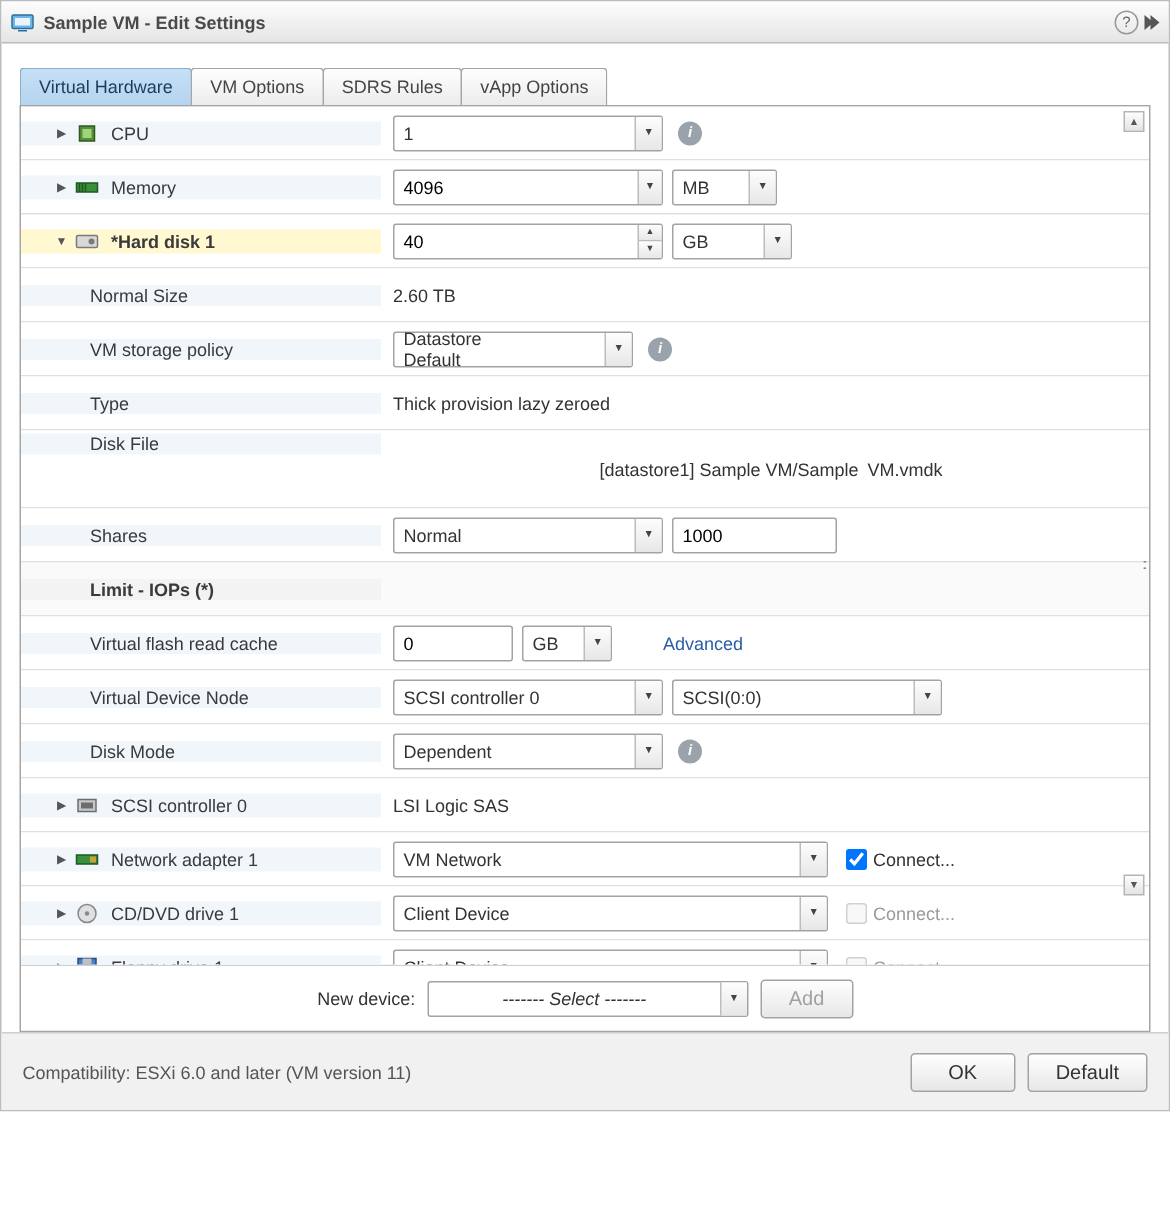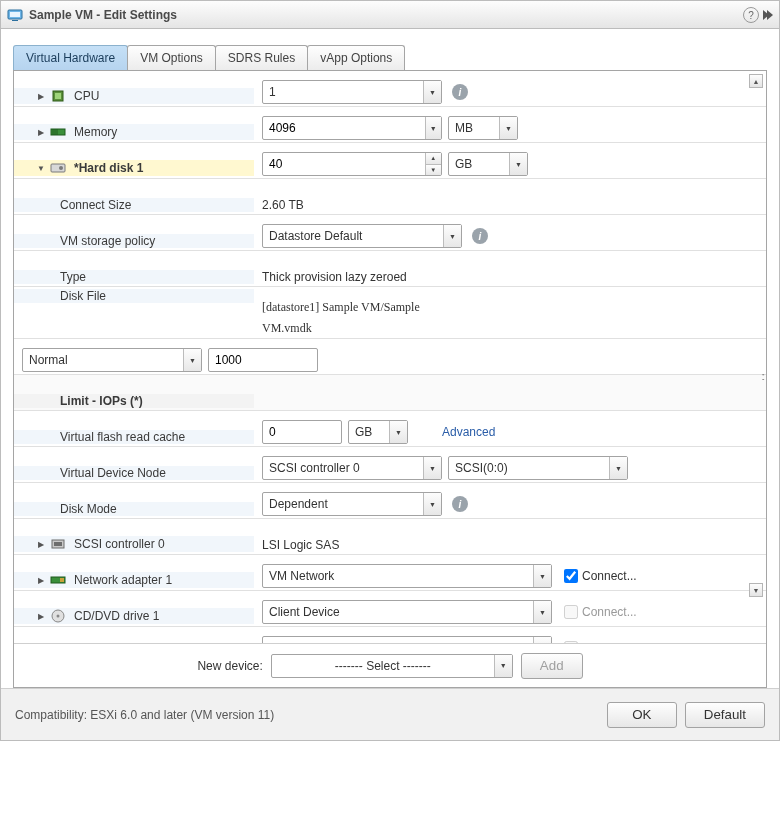--- a/index.html
+++ b/index.html
@@ -56,21 +56,21 @@
   .grid-wrap {
     border:1px solid #a5a5a5;
     height:618px;
     position:relative;
     display:flex;
     flex-direction:column;
   }
   .grid-body { flex:1; overflow:hidden; position:relative;}
   .row {
     display:flex;
-    align-items:flex-end;
+    align-items:center;
     border-bottom:1px solid #e0e0e0;
     min-height:36px;
     padding:2px 0;
   }
   .lbl-cell {
     width:240px;
     padding-left:8px;
     display:flex;
     align-items:center;
     color:#3a3a3a;
@@ -106,21 +106,21 @@
   .ar::after { content:"▼"; font-size:7px;color:#444;}
   .spin .stp { width:18px;border-left:1px solid #bcbcbc;display:flex;flex-direction:column;height:100%;}
   .spin .stp div { flex:1;display:flex;align-items:center;justify-content:center;background:linear-gradient(#fdfdfd,#e7e7e7);}
   .spin .stp div:first-child { border-bottom:1px solid #bcbcbc;}
   .stp-up::after{content:"▲";font-size:6px;color:#444;}
   .stp-dn::after{content:"▼";font-size:6px;color:#444;}
   .spin input, .numbox input, .txtbox input, .combo input { border:none;outline:none;width:100%;padding:0 6px;height:100%;font:inherit;background:transparent;}
 
   .w180{width:180px;}
   .w90{width:70px;} .w80{width:80px;} .w60{width:60px;}
-  .w290{width:290px;} .w200{width:200px;gap:47px;} .w110{width:110px;}
+  .w290{width:290px;} .w200{width:160px;gap:47px;} .w110{width:110px;}
 
   .linklike { color:#2a5da8;cursor:pointer;margin-left:28px;}
 
   .chk { display:flex;align-items:center;gap:4px;margin-left:6px;}
   .chk input { width:14px;height:14px;}
   .chk.dis { color:#9a9a9a;}
 
   .scroll-up,.scroll-dn {
     position:absolute;right:3px;width:14px;height:14px;
     background:linear-gradient(#fdfdfd,#e4e4e4);border:1px solid #b5b5b5;
@@ -256,21 +256,21 @@
             </div>
             <div class="combo w80">
               <span class="cv">GB</span>
                 <span class="ar"></span>
             </div>
           </div>
         </div>
 
         <div class="row alt">
           <div class="lbl-cell indent1">
-              <span class="lbl-txt">Connect Size</span>
+              <span class="lbl-txt">Normal Size</span>
             </div>
           <div class="ctl-cell">
               <span class="pt">2.60 TB</span>
             </div>
         </div>
 
         <div class="row alt">
           <div class="lbl-cell indent1">
               <span class="lbl-txt">VM storage policy</span>
             </div>
@@ -289,27 +289,30 @@
             </div>
           <div class="ctl-cell">
               <span class="pt">Thick provision lazy zeroed</span>
             </div>
         </div>
 
         <div class="row alt" style="min-height:52px;">
           <div class="lbl-cell indent1" style="align-self:stretch;display:flex;align-items:center;">
               <span class="lbl-txt">Disk File</span>
             </div>
-          <div class="ctl-cell" style="flex-direction:column;align-items:flex-start;justify-content:center;font-family:Liberation Serif, serif;">
+          <div class="ctl-cell" style="flex-direction:row;align-items:flex-start;justify-content:center;">
             <span class="pt">[datastore1] Sample VM/Sample</span>
             <span class="pt">VM.vmdk</span>
           </div>
         </div>
 
         <div class="row alt">
+          <div class="lbl-cell indent1">
+              <span class="lbl-txt">Shares</span>
+            </div>
           <div class="ctl-cell">
             <div class="combo w180">
               <span class="cv">Normal</span>
                 <span class="ar"></span>
             </div>
             <div class="txtbox w110">
               <input value="1000" style="">
             </div>
           </div>
         </div>
@@ -448,21 +451,21 @@
               <input type="checkbox" disabled="" style="">
                 <span>Connect...</span>
             </label>
           </div>
         </div>
 
       </div>
 
       <div class="new-dev-bar">
         <span>New device:</span>
-        <div class="combo" style="width:242px;">
+        <div class="combo" style="width:214px;font-style:italic;">
           <span class="cv" style="text-align:center;width:100%;">------- Select -------</span>
             <span class="ar"></span>
         </div>
         <button class="btn dis">Add</button>
       </div>
     </div>
   </div>
 
   <div class="footer">
     <span class="compat">Compatibility: ESXi 6.0 and later (VM version 11)</span>

